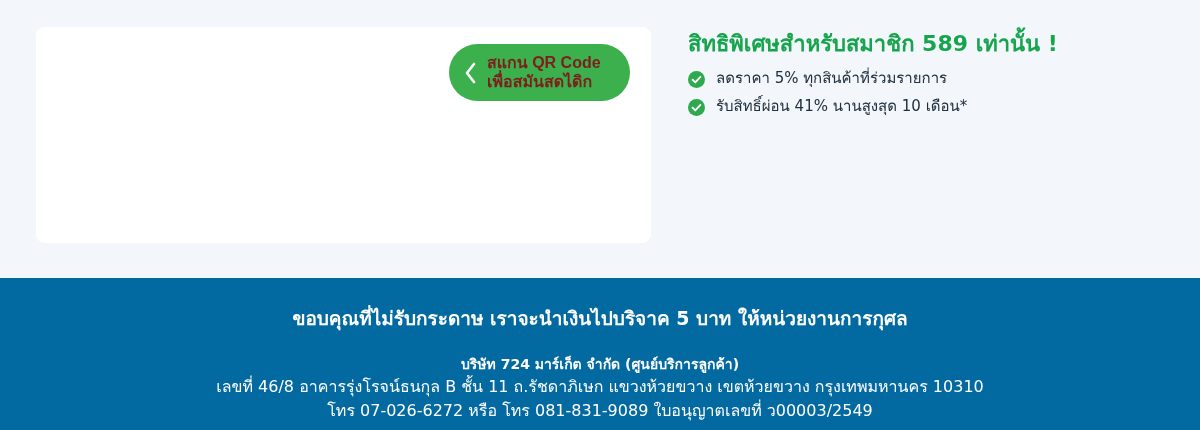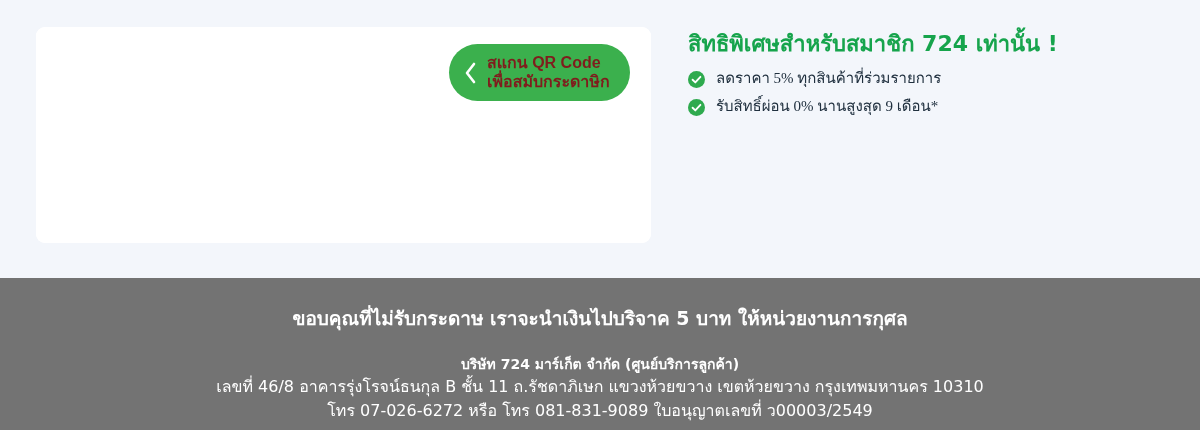--- a/index.html
+++ b/index.html
@@ -94,21 +94,20 @@
     color: #16a44c;
     font-size: 22px;
     font-weight: 700;
     line-height: 1.25;
     white-space: nowrap;
     margin-bottom: 11px;
   }
 
   .benefit-list {
     list-style: none;
-    font-family: Liberation Serif, serif;
   }
 
   .benefit-item {
     display: flex;
     align-items: flex-start;
     gap: 11px;
     margin-bottom: 9px;
   }
 
   .check-icon {
@@ -126,21 +125,21 @@
     white-space: nowrap;
   }
 
   
   .footer {
     position: absolute;
     left: 0;
     top: 278px;
     width: 1200px;
     height: 152px;
-    background: #737373;
+    background: #0369a1;
     color: #ffffff;
     text-align: center;
     padding-top: 28px;
   }
 
   .footer-headline {
     font-size: 19px;
     font-weight: 700;
     line-height: 1.35;
     margin-bottom: 22px;
@@ -170,43 +169,43 @@
   <div class="qr-card">
     <div class="qr-slot"></div>
   </div>
 
   <button class="scan-button">
     <svg class="chevron-left" viewBox="0 0 15 24" aria-hidden="true">
       <polyline points="11,3 4,12 11,21" fill="none" stroke="#ffffff" stroke-width="2.6" stroke-linecap="round" stroke-linejoin="round"></polyline>
     </svg>
     <span class="scan-button-text">
       <span>สแกน QR Code</span>
-      <span>เพื่อสมับกระดาษิก</span>
+      <span>เพื่อสมันสดไดิก</span>
     </span>
   </button>
 
   <div class="benefits">
-    <div class="benefits-heading">สิทธิพิเศษสำหรับสมาชิก 724 เท่านั้น !</div>
+    <div class="benefits-heading">สิทธิพิเศษสำหรับสมาชิก 589 เท่านั้น !</div>
 
     <ul class="benefit-list">
       <li class="benefit-item">
         <svg class="check-icon" viewBox="0 0 20 20" aria-hidden="true">
           <circle cx="10" cy="10" r="10" fill="#2eaa4e"></circle>
           <polyline points="5.4,10.3 8.6,13.4 14.6,6.9" fill="none" stroke="#ffffff" stroke-width="2.2" stroke-linecap="round" stroke-linejoin="round"></polyline>
         </svg>
         <span class="benefit-text">ลดราคา 5% ทุกสินค้าที่ร่วมรายการ</span>
       </li>
 
 
       <li class="benefit-item">
         <svg class="check-icon" viewBox="0 0 20 20" aria-hidden="true">
           <circle cx="10" cy="10" r="10" fill="#2eaa4e"></circle>
           <polyline points="5.4,10.3 8.6,13.4 14.6,6.9" fill="none" stroke="#ffffff" stroke-width="2.2" stroke-linecap="round" stroke-linejoin="round"></polyline>
         </svg>
-        <span class="benefit-text">รับสิทธิ์ผ่อน 0% นานสูงสุด 9 เดือน*</span>
+        <span class="benefit-text">รับสิทธิ์ผ่อน 41% นานสูงสุด 10 เดือน*</span>
       </li>
 
     </ul>
   </div>
 </div>
 
 <div class="footer">
   <div class="footer-headline">ขอบคุณที่ไม่รับกระดาษ เราจะนำเงินไปบริจาค 5 บาท ให้หน่วยงานการกุศล</div>
   <div class="footer-company">บริษัท 724 มาร์เก็ต จำกัด (ศูนย์บริการลูกค้า)</div>
   <div class="footer-address">เลขที่ 46/8 อาคารรุ่งโรจน์ธนกุล B ชั้น 11 ถ.รัชดาภิเษก แขวงห้วยขวาง เขตห้วยขวาง กรุงเทพมหานคร 10310</div>

